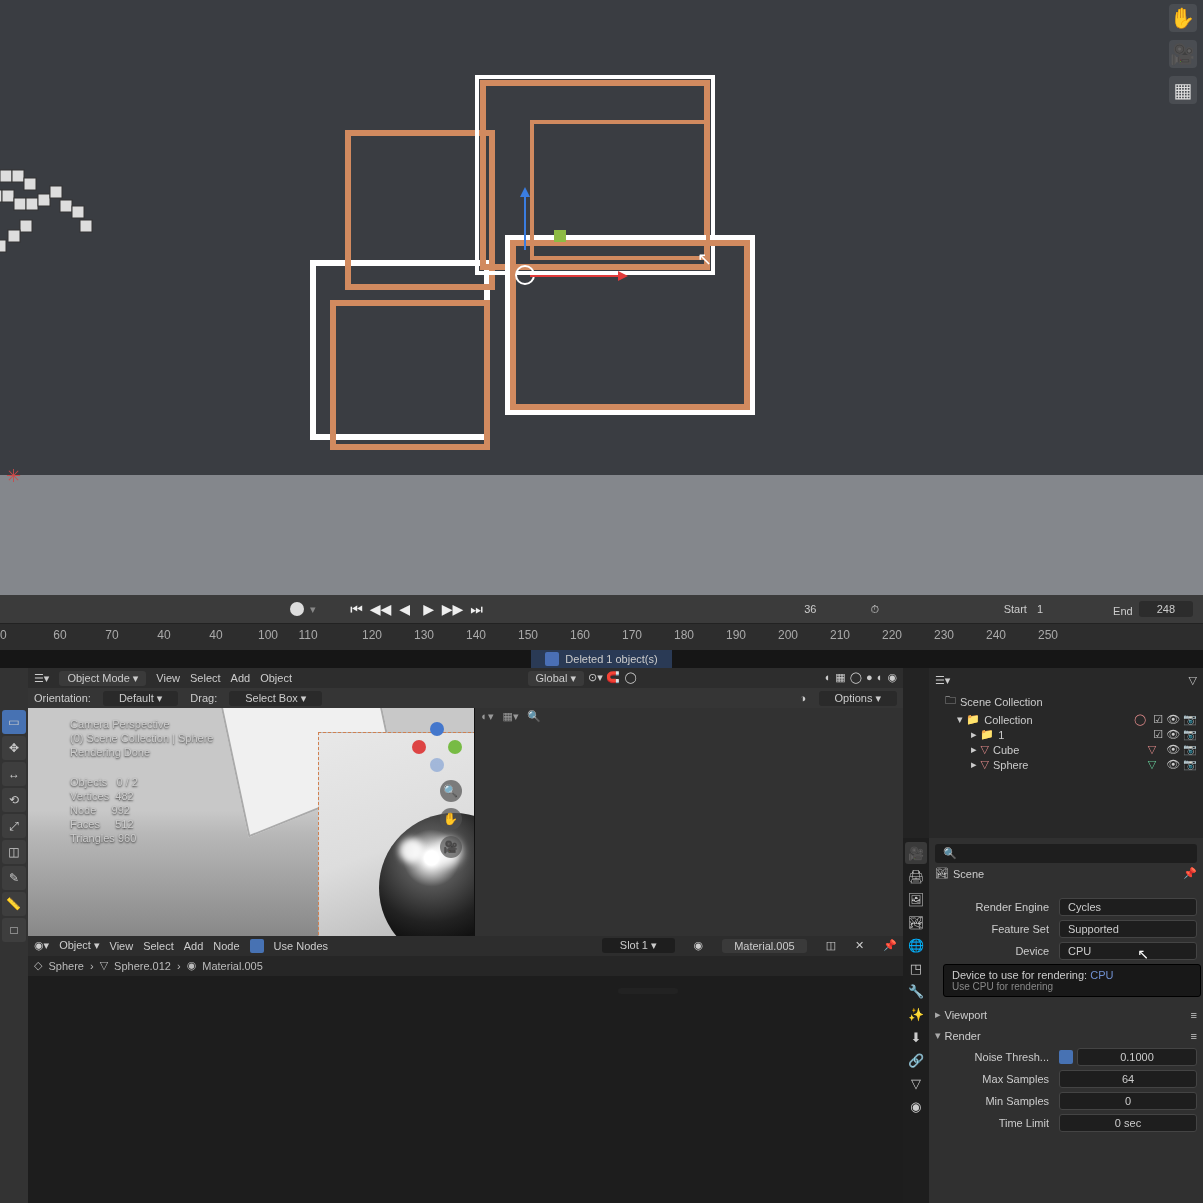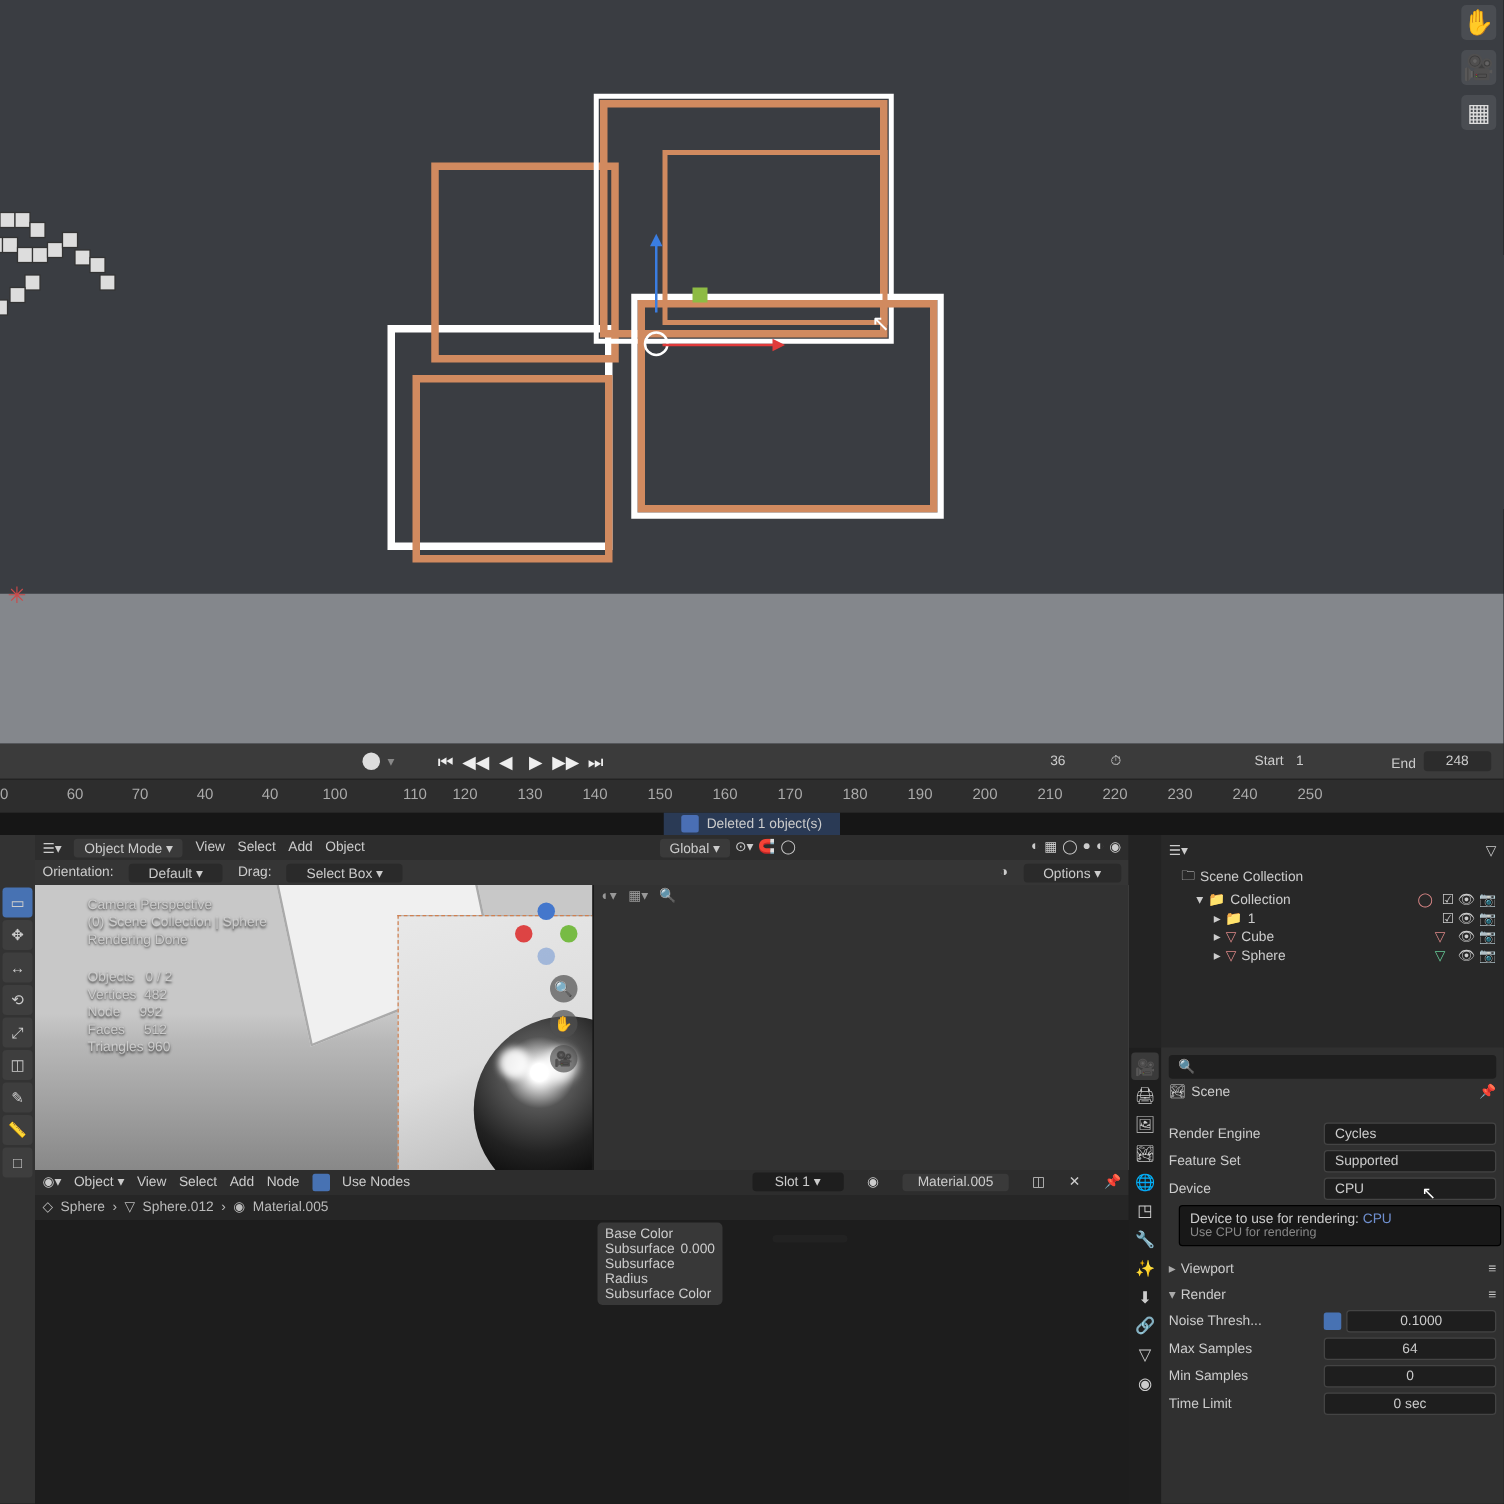--- a/index.html
+++ b/index.html
@@ -18,21 +18,21 @@
 .floor{position:absolute;left:0;right:0;bottom:0;height:120px;background:#84878c}
 .pixelblob{position:absolute;left:-20px;top:150px;width:180px;height:150px}
 .mouse-cursor{position:absolute;font-size:18px;color:#fff}
 .timeline{width:100%;height:55px;background:#333;display:flex;flex-direction:column}
 .timeline-controls{height:28px;display:flex;align-items:center;gap:6px;padding:0 290px;background:#3b3b3b;position:relative}
 .timeline-controls .rec{width:14px;height:14px;border-radius:50%;background:#ddd}
 .timeline-controls .pbtn{width:18px;height:18px;display:flex;align-items:center;justify-content:center;color:#eee;font-size:14px}
 .frame-end{position:absolute;right:10px;display:flex;gap:6px;align-items:flex-end}
 .frame-end .box{background:#2c2c2c;padding:2px 18px;border-radius:3px}
 .frame-start{position:absolute;right:160px;display:flex;gap:10px;align-items:center}
-.frame-current{position:absolute;right:306px;display:flex;gap:8px;align-items:center}
+.frame-current{position:absolute;right:324px;display:flex;gap:26px;align-items:center}
 .frame-current .box{padding:2px 28px}
 .ruler{height:27px;background:#2d2d2d;position:relative;border-top:1px solid #222}
 .tick{position:absolute;top:4px;color:#aaa;font-size:12px;transform:translateX(-50%)}
 .status-bar{width:100%;height:18px;background:#161616;display:flex;align-items:center;justify-content:center}
 .status-msg{background:#2a3a55;color:#fff;padding:2px 14px;display:flex;align-items:center;gap:6px}
 .status-msg .i{width:14px;height:14px;background:#4a6fb5;border-radius:2px;display:inline-block}
 .lower{width:100%;height:535px;display:flex;background:#232323}
 .left-tools{width:28px;background:#333;display:flex;flex-direction:column;gap:2px;padding:2px}
 .left-tools span{width:24px;height:24px;background:#3e3e3e;border-radius:3px;display:flex;align-items:center;justify-content:center;font-size:12px}
 .left-tools span.act{background:#4772b3}
@@ -75,21 +75,21 @@
 .out-row{display:flex;align-items:center;gap:4px;padding:1px 0 1px 10px}
 .out-row .nm{flex:1}
 .out-row .tog{display:flex;gap:4px}
 .props{flex:1;display:flex}
 .prop-tabs{width:26px;background:#1e1e1e;display:flex;flex-direction:column;gap:1px;padding-top:4px}
 .prop-tabs span{width:22px;height:22px;display:flex;align-items:center;justify-content:center;font-size:13px;border-radius:3px;margin-left:2px}
 .prop-tabs span.act{background:#3a3a3a}
 .prop-body{flex:1;background:#303030;padding:6px;display:flex;flex-direction:column;gap:4px}
 .prop-search{background:#1e1e1e;padding:3px 8px;border-radius:3px;display:flex;align-items:center;gap:6px}
 .prop-row{display:flex;align-items:center;gap:4px}
-.prop-row .lbl{width:120px;padding-right:6px}
+.prop-row .lbl{width:120px;text-align:right;padding-right:6px}
 .prop-row .val{flex:1;background:#1e1e1e;padding:2px 8px;border-radius:3px;border:1px solid #444}
 .tooltip{position:absolute;background:#181818;border:1px solid #000;padding:4px 8px;border-radius:3px;z-index:10}
 .tooltip .h{color:#ddd}
 .tooltip .h .em{color:#7090d0}
 .tooltip .s{color:#888;font-size:10px}
 .panel-section{display:flex;align-items:center;gap:4px;padding:2px 0}
 .panel-section .tri{color:#aaa}
 .chkbx{width:14px;height:14px;background:#4772b3;border-radius:2px;display:inline-block}
 .val-center{text-align:center}
 </style>
@@ -166,21 +166,21 @@
       <div class="box">248</div>
     </div>
   </div>
   <div class="ruler" id="ruler">
       <span class="tick" style="left: 0;">50</span>
       <span class="tick" style="left: 60px;">60</span>
       <span class="tick" style="left: 112px; text-align: right;">70</span>
       <span class="tick" style="left: 164px;">40</span>
       <span class="tick" style="left: 216px;">40</span>
       <span class="tick" style="left: 268px;">100</span>
-      <span class="tick" style="left: 332px;">110</span>
+      <span class="tick" style="left: 308px;">110</span>
       <span class="tick" style="left: 372px;">120</span>
       <span class="tick" style="left: 424px;">130</span>
       <span class="tick" style="left: 476px;">140</span>
       <span class="tick" style="left: 528px;">150</span>
       <span class="tick" style="left: 580px;">160</span>
       <span class="tick" style="left: 632px;">170</span>
       <span class="tick" style="left: 684px;">180</span>
       <span class="tick" style="left: 736px;">190</span>
       <span class="tick" style="left: 788px;">200</span>
       <span class="tick" style="left: 840px;">210</span>
@@ -303,29 +303,20 @@
       <span>◇</span>
       <span>Sphere</span>
       <span>›</span>
       <span>▽</span>
       <span>Sphere.012</span>
       <span>›</span>
       <span>◉</span>
       <span>Material.005</span>
     </div>
     <div class="nodegraph">
-      <div class="node" style="left:450px;top:2px;width:100px">
-        <div>Base Color</div>
-        <div style="display:flex;justify-content:space-between">
-            <span>Subsurface</span>
-            <span>0.000</span>
-          </div>
-        <div>Subsurface Radius</div>
-        <div>Subsurface Color</div>
-      </div>
       <div class="node" style="left:590px;top:12px;width:60px;height:6px;background:#222"></div>
     </div>
   </div>
 
   <div class="right-panel">
     <div class="outliner">
       <div class="outliner-tabs"></div>
       <div class="outliner-body">
         <div class="out-hdr">
           <span>☰▾</span>

